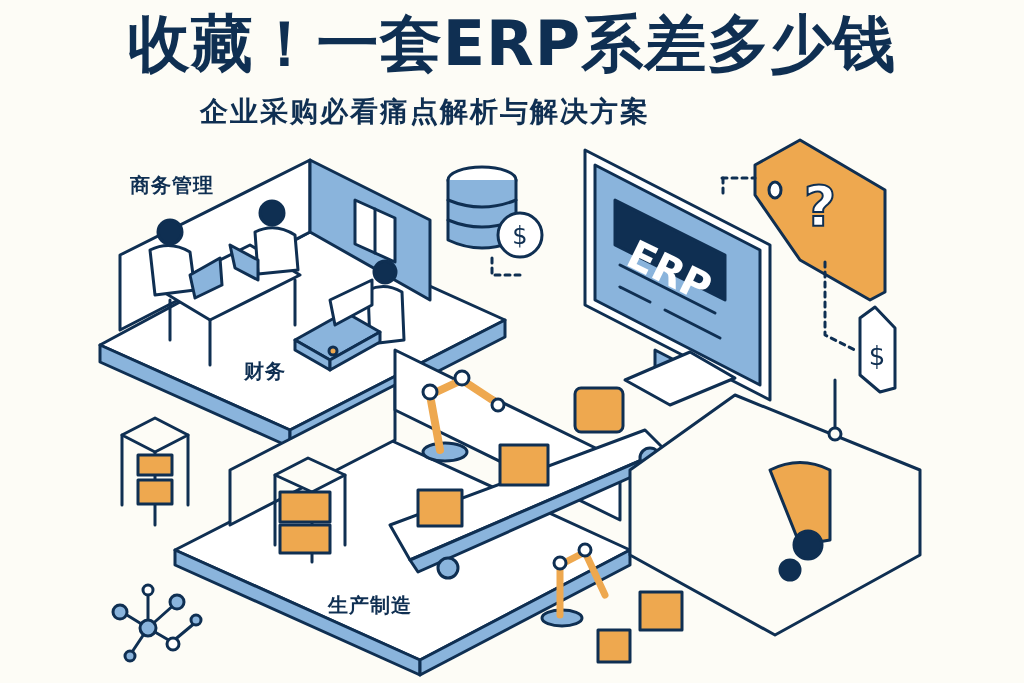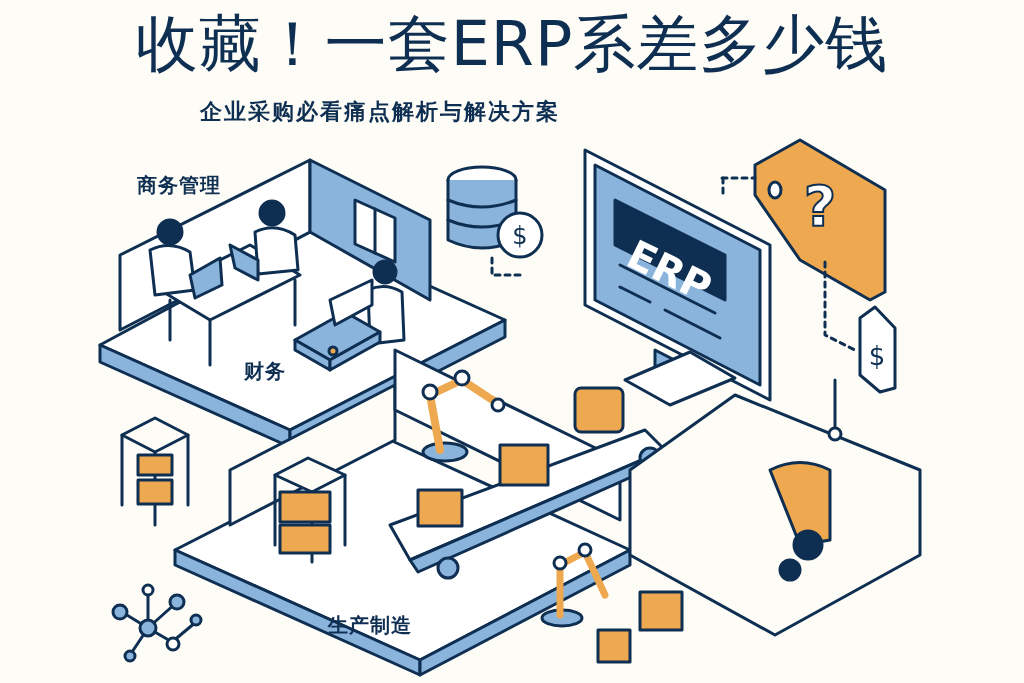--- a/index.html
+++ b/index.html
@@ -1,18 +1,18 @@
 <!DOCTYPE html>
 <html><head>
 <meta charset="utf-8">
 <style>
   html,body{margin:0;padding:0;}
   body{width:1024px;height:683px;background:#fdfcf6;overflow:hidden;position:relative;font-family:"DejaVu Sans","Liberation Sans",sans-serif;}
-  .title{position:absolute;left:0;top:4px;width:1024px;text-align:center;font-size:62px;font-weight:normal;color:#0f2f52;letter-spacing:1px;line-height:80px;}
-  .subtitle{position:absolute;left:200px;top:92px;font-size:22px;font-weight:bold;color:#0f2f52;letter-spacing:2px;line-height:40px;}
+  .title{position:absolute;left:0;top:4px;width:1024px;text-align:center;font-size:62px;font-weight:bold;color:#0f2f52;letter-spacing:1px;line-height:80px;}
+  .subtitle{position:absolute;left:200px;top:92px;font-size:28px;font-weight:bold;color:#0f2f52;letter-spacing:2px;line-height:40px;}
   .zone-label{position:absolute;font-size:20px;color:#0f2f52;font-weight:bold;letter-spacing:1px;}
   svg.scene{position:absolute;left:0;top:0;}
 </style>
 </head>
 <body>
 
 <div class="title">收藏！一套ERP系差多少钱</div>
 <div class="subtitle">企业采购必看痛点解析与解决方案</div>
 
 <svg class="scene" width="1024" height="683" viewBox="0 0 1024 683">
@@ -167,15 +167,15 @@
       <circle cx="196" cy="620" r="5" fill="#8ab4dc"></circle>
     </g>
   </g>
 
   <text x="670" y="285" font-family="DejaVu Sans, sans-serif" font-size="40" font-weight="bold" fill="#ffffff" text-anchor="middle" transform="rotate(26 670 270)">ERP</text>
   <text x="820" y="225" font-family="DejaVu Sans, sans-serif" font-size="56" font-weight="bold" fill="#ffffff" stroke="#0f2f52" stroke-width="2" text-anchor="middle">?</text>
   <text x="877" y="365" font-family="DejaVu Sans, sans-serif" font-size="26" fill="#0f2f52" text-anchor="middle">$</text>
   <text x="520" y="244" font-family="DejaVu Sans, sans-serif" font-size="24" fill="#0f2f52" text-anchor="middle">$</text>
 </svg>
 
-<div class="zone-label" style="left:130px;top:172px;margin-left:7px;">商务管理</div>
+<div class="zone-label" style="left:130px;top:172px;">商务管理</div>
 <div class="zone-label" style="left:244px;top:358px;">财务</div>
-<div class="zone-label" style="left:328px;top:612px;">生产制造</div>
+<div class="zone-label" style="left:328px;top:592px;">生产制造</div>
 
 </body></html>

